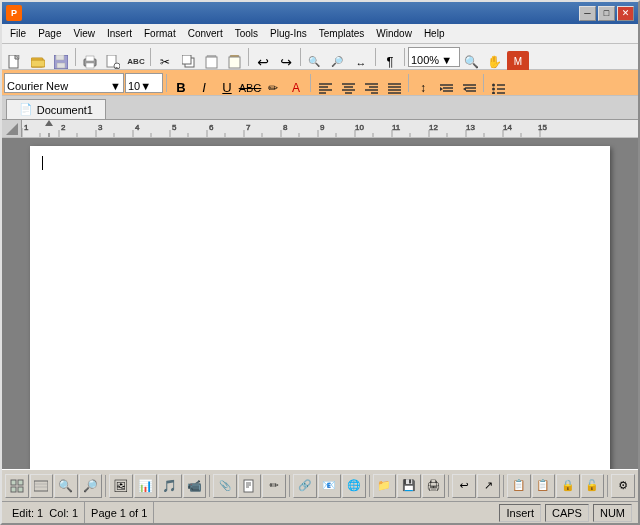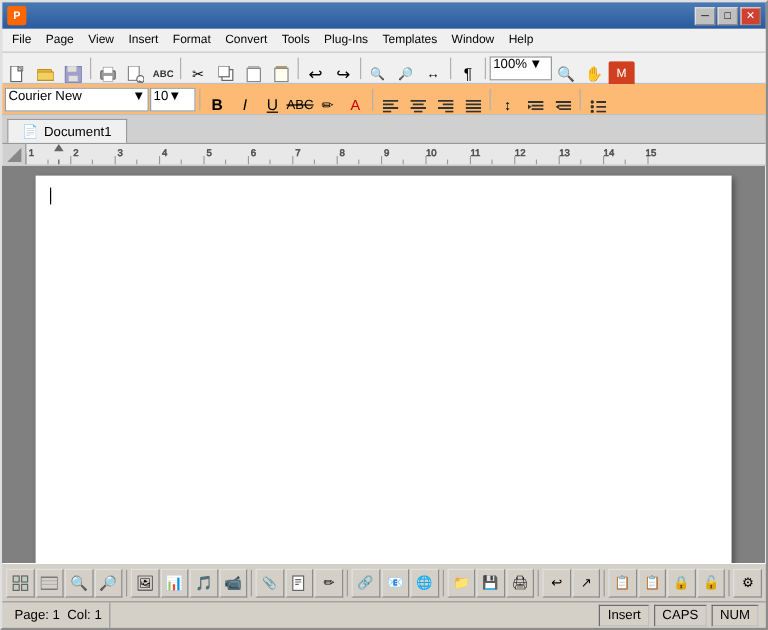--- a/index.html
+++ b/index.html
@@ -103,21 +103,21 @@
       height: 18px;
       background: #b0b0b0;
       margin: 0 2px;
     }
     .tb-dropdown {
       height: 20px;
       border: 1px solid #999;
       background: white;
       font-size: 11px;
       display: flex;
-      align-items: flex-start;
+      align-items: flex-end;
       padding: 0 2px;
       cursor: pointer;
     }
     .font-dropdown { width: 120px; }
     .size-dropdown { width: 38px; }
     .zoom-dropdown { width: 52px; }
 
     
     .fmt-toolbar {
       background: #fdba74;
@@ -593,25 +593,28 @@
     <div class="btm-btn" style="font-size:11px;">📋</div>
     <div class="btm-btn" style="font-size:11px;">📋</div>
     <div class="btm-btn" style="font-size:11px;">🔒</div>
     <div class="btm-btn" style="font-size:11px;">🔓</div>
     <div class="btm-separator"></div>
     <div class="btm-btn" style="font-size:11px;">⚙</div>
   </div>
 
   <div id="status-bar">
     <span class="status-section">
-      <span>Page:</span>&nbsp;
+      <span>Edit:</span>&nbsp;
       <span>1</span>&nbsp;&nbsp;
       <span>Col:</span>&nbsp;
       <span>1</span>
     </span>
+    <span class="status-section">
+      <span>Page 1 of 1</span>
+    </span>
     <span style="flex:1"></span>
     <div class="status-indicator">
       <span>Insert</span>
     </div>
     <div class="status-indicator">
       <span>CAPS</span>
     </div>
     <div class="status-indicator">
       <span>NUM</span>
     </div>

